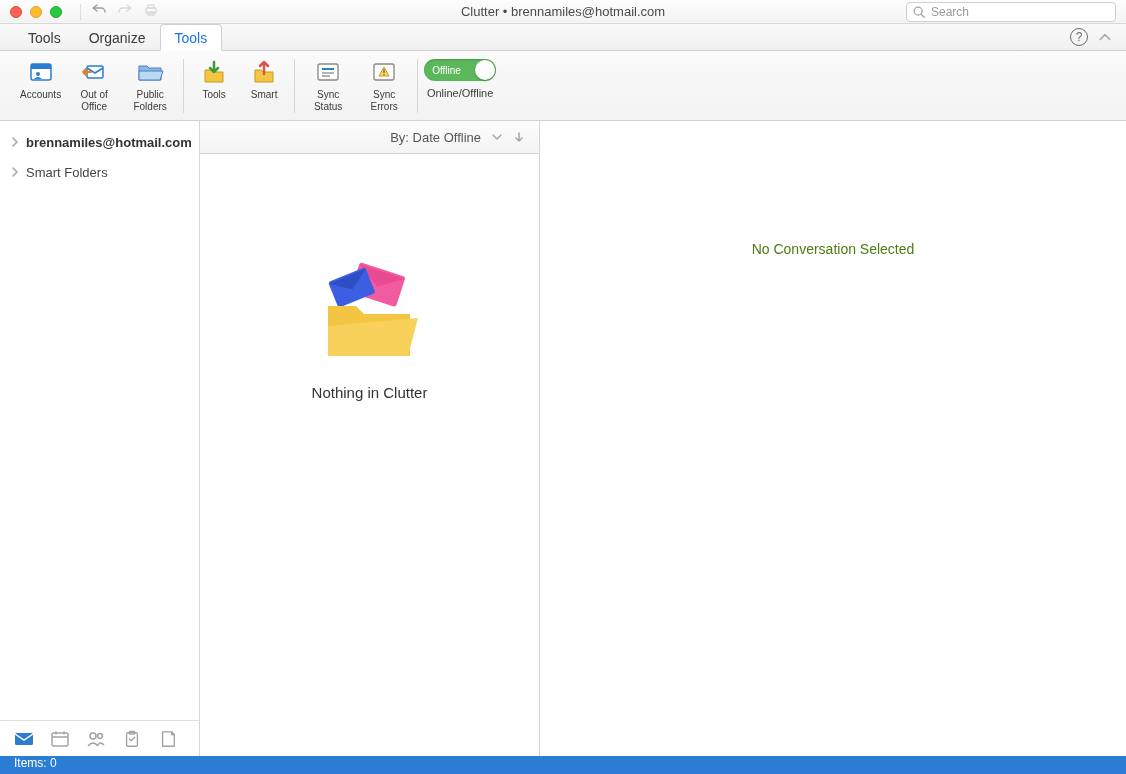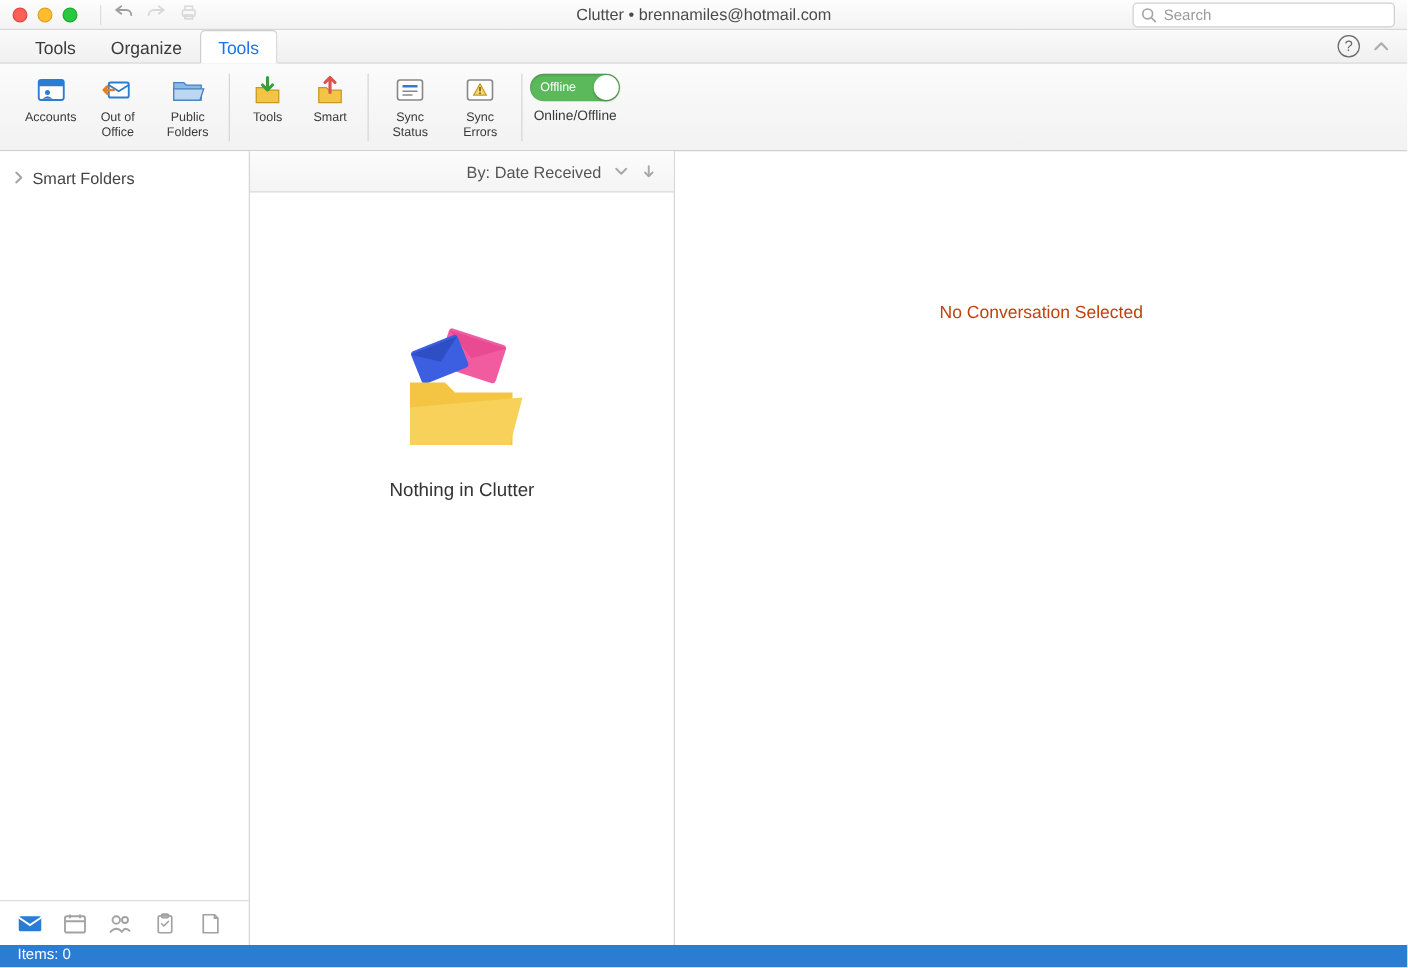--- a/index.html
+++ b/index.html
@@ -57,21 +57,21 @@
 .msglist { width: 340px; border-right: 1px solid #d6d6d6; display: flex; flex-direction: column; }
 .msg-header { height: 33px; border-bottom: 1px solid #d6d6d6; background: linear-gradient(#fcfcfc,#f4f4f4); display: flex; align-items: center; justify-content: flex-end; padding: 0 14px; gap: 10px; color: #555; font-size: 13px; }
 .msg-header .chev { width: 12px; height: 12px; opacity: .55; }
 .msg-empty { flex: 1; display: flex; flex-direction: column; align-items: center; justify-content: flex-start; padding-top: 100px; text-align: center; }
 .msg-empty .empty-art { width: 120px; height: 110px; margin-bottom: 20px; }
 .msg-empty h3 { font-size: 15px; font-weight: 400; color: #333; margin-bottom: 8px; }
 .msg-empty p { font-size: 13px; color: #888; line-height: 18px; max-width: 270px; }
 
 
 .readpane { flex: 1; display: flex; align-items: flex-start; justify-content: center; padding-top: 120px; }
-.readpane .no-sel { color: #c2410c; font-size: 14px; }
+.readpane .no-sel { color: #4d7c0f; font-size: 14px; }
 
 
 .statusbar { height: 18px; background: #2b7cd3; color: #fff; font-size: 12px; display: flex; align-items: flex-start; padding: 0 14px; }
 </style>
 </head>
 <body>
 
 <div class="titlebar">
   <div class="traffic-lights">
     <div class="tl red"></div>
@@ -200,20 +200,26 @@
       <div class="knob"></div>
     </div>
     <div class="toggle-caption">Online/Offline</div>
   </div>
 </div>
 
 <div class="main-area">
 
   <div class="sidebar">
     <div class="sb-list">
+      <div class="sb-item bold">
+        <svg viewBox="0 0 10 10">
+            <path d="M3 1 L7 5 L3 9" fill="none" stroke="#666" stroke-width="1.5" stroke-linecap="round" stroke-linejoin="round"></path>
+          </svg>
+        <span>brennamiles@hotmail.com</span>
+      </div>
       <div class="sb-item plain">
         <svg viewBox="0 0 10 10">
             <path d="M3 1 L7 5 L3 9" fill="none" stroke="#666" stroke-width="1.5" stroke-linecap="round" stroke-linejoin="round"></path>
           </svg>
         <span>Smart Folders</span>
       </div>
     </div>
     <div class="sb-nav">
       <svg class="navicon active" viewBox="0 0 20 16">
           <rect x="1" y="2" width="18" height="12" rx="1.5" fill="#2b7cd3"></rect>
@@ -238,21 +244,21 @@
         </svg>
       <svg class="navicon" viewBox="0 0 18 20">
           <path d="M3 2 H13 L16 5 V18 H3 Z" fill="none" stroke="#666" stroke-width="1.5" stroke-linejoin="round"></path>
           <path d="M13 2 V5 H16" fill="none" stroke="#666" stroke-width="1.5"></path>
         </svg>
     </div>
   </div>
 
   <div class="msglist">
     <div class="msg-header">
-      <span><span>By:</span> <span>Date Received</span></span>
+      <span><span>By:</span> <span>Date Offline</span></span>
       <svg class="chev" viewBox="0 0 12 12">
           <path d="M2 4 L6 8 L10 4" fill="none" stroke="#666" stroke-width="1.5" stroke-linecap="round" stroke-linejoin="round"></path>
         </svg>
       <svg class="chev" viewBox="0 0 12 12">
           <path d="M6 2 L6 10 M3 7 L6 10 L9 7" fill="none" stroke="#666" stroke-width="1.5" stroke-linecap="round" stroke-linejoin="round"></path>
         </svg>
     </div>
     <div class="msg-empty">
       <div class="empty-art">
         <svg viewBox="0 0 120 110">

